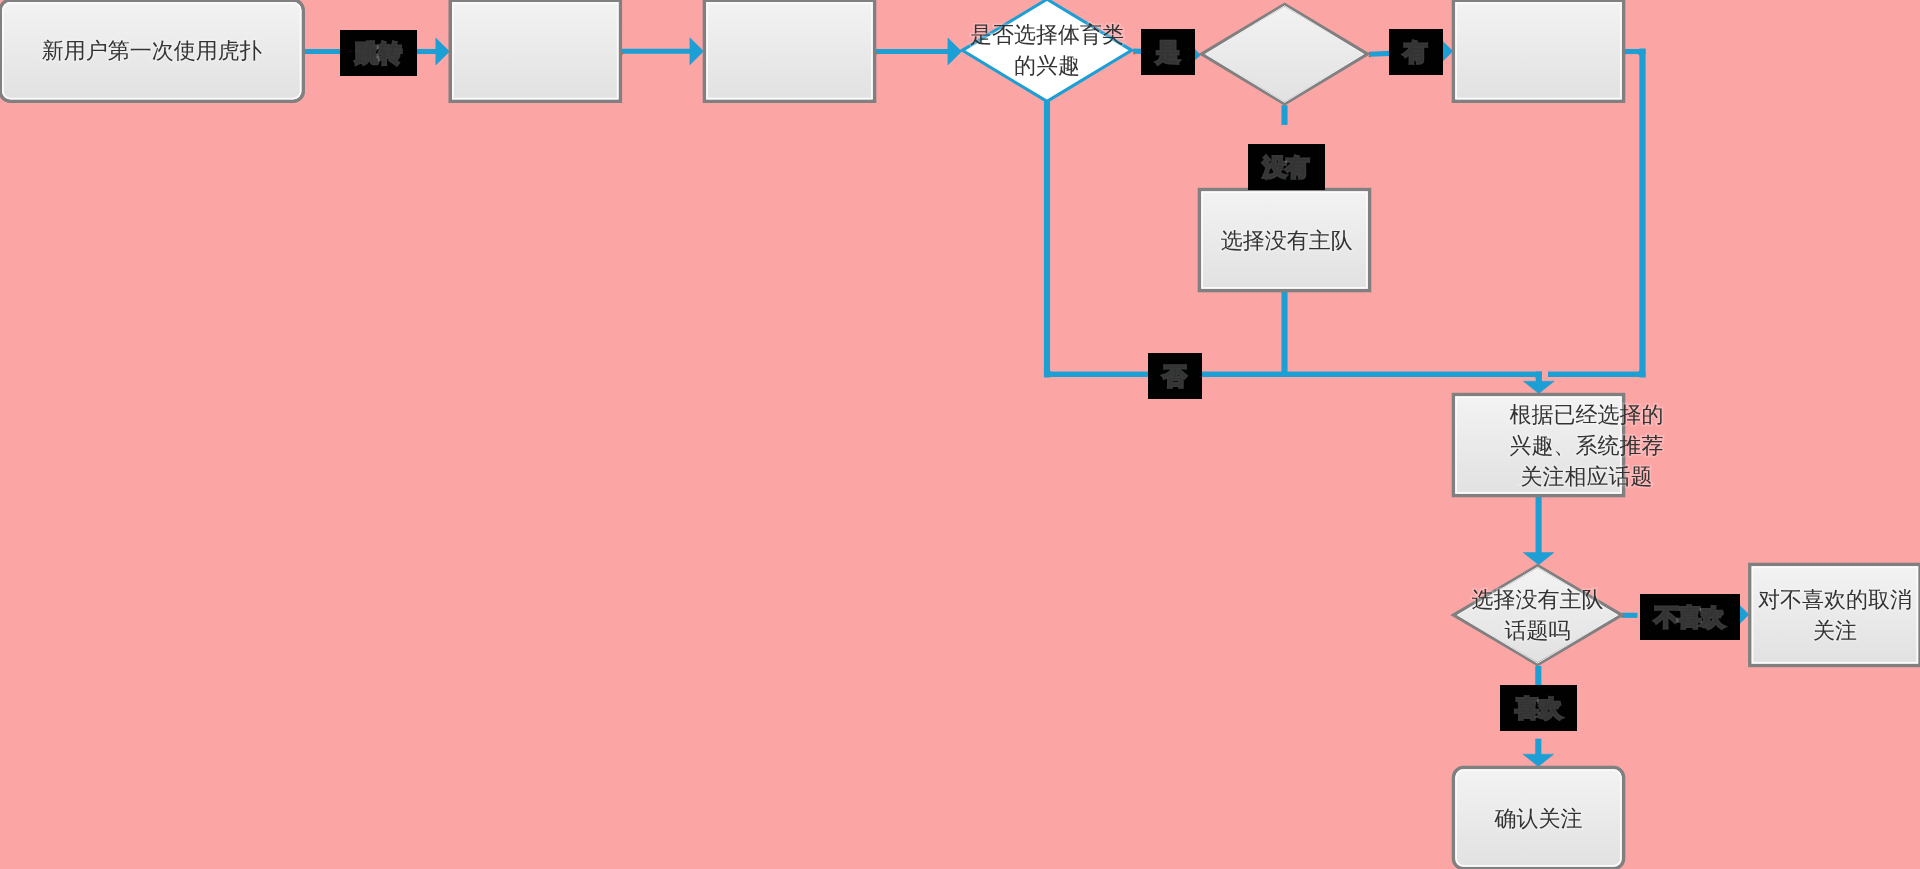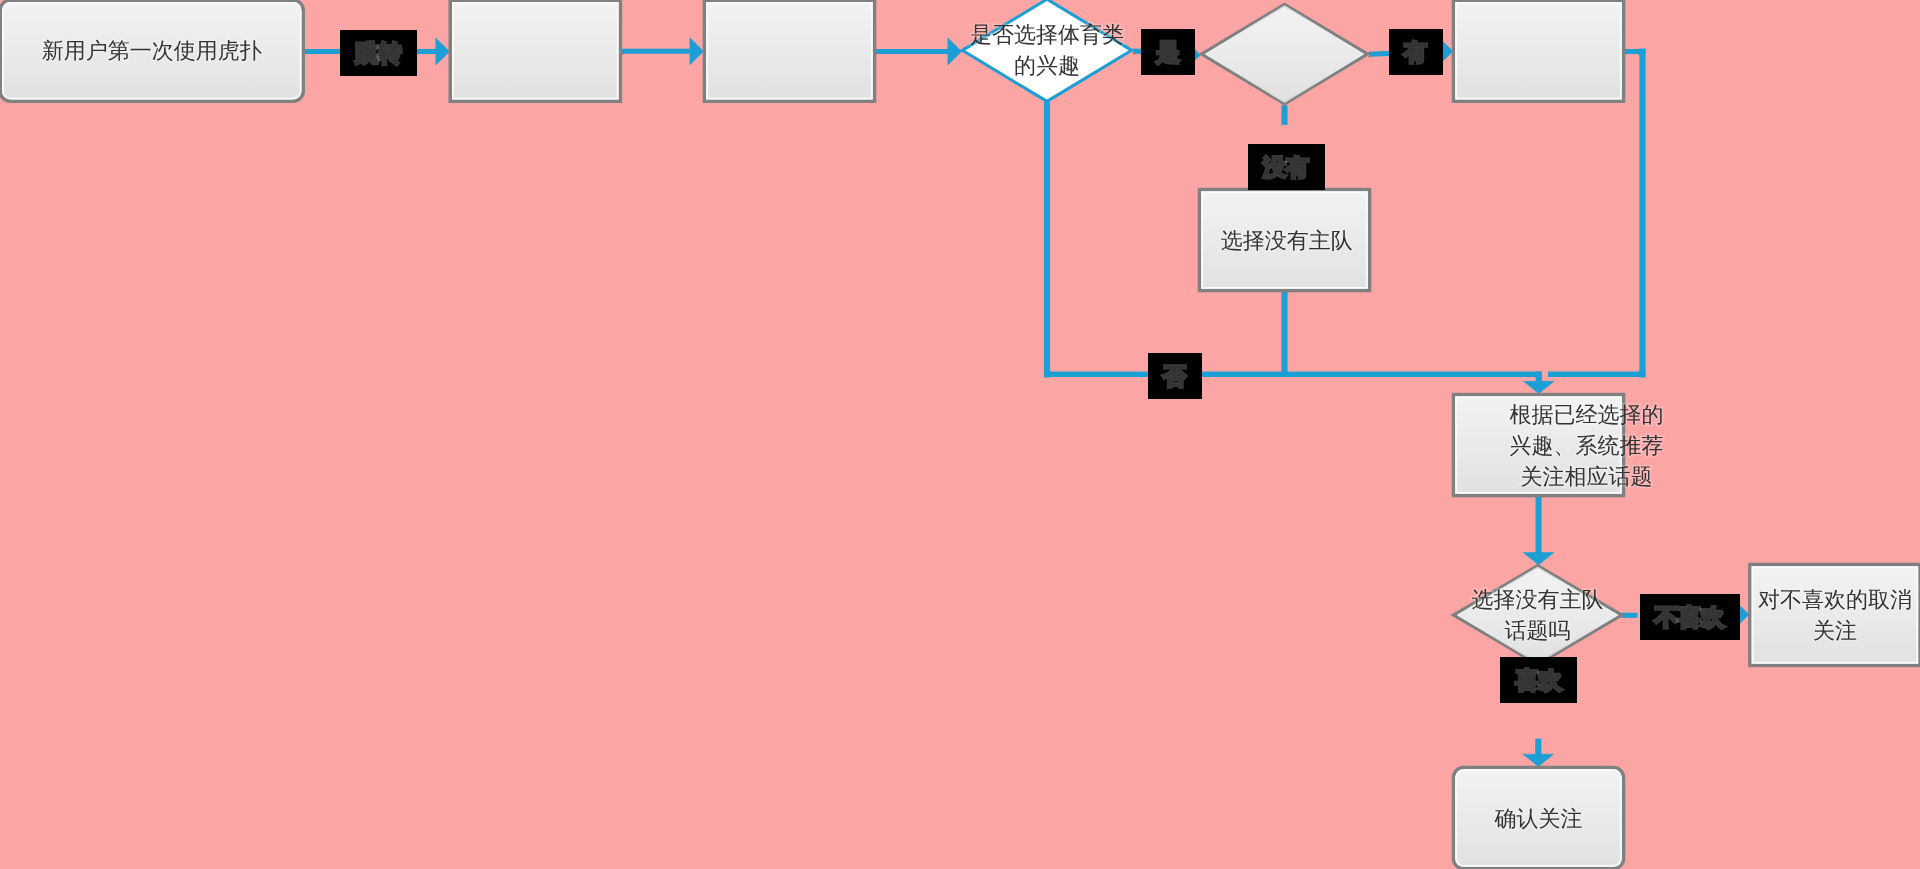--- a/index.html
+++ b/index.html
@@ -171,14 +171,14 @@
 话题吗</div>
     <div class="node-text" style="left: 1748.1px; top: 562.7px; width: 173.6px; height: 104.5px;">对不喜欢的取消
 关注</div>
     <div class="node-text" style="left: 1451.7px; top: 765.8px; width: 173.6px; height: 104.5px; border-radius: 24px;">确认关注</div>
     <div class="edge-label" style="left: 340px; top: 29.5px;">跳转</div>
     <div class="edge-label" style="left: 1141px; top: 28.5px;">是</div>
     <div class="edge-label" style="left: 1147.5px; top: 353px;">否</div>
     <div class="edge-label" style="left: 1388.5px; top: 29.3px;">有</div>
     <div class="edge-label" style="left: 1247.5px; top: 144px;">没有</div>
     <div class="edge-label" style="left: 1639.5px; top: 593.5px; text-align: right;">不喜欢</div>
-    <div class="edge-label" style="left: 1500px; top: 657px;">喜欢</div>
+    <div class="edge-label" style="left: 1500px; top: 685px;">喜欢</div>
   </div>
 
 </body></html>

